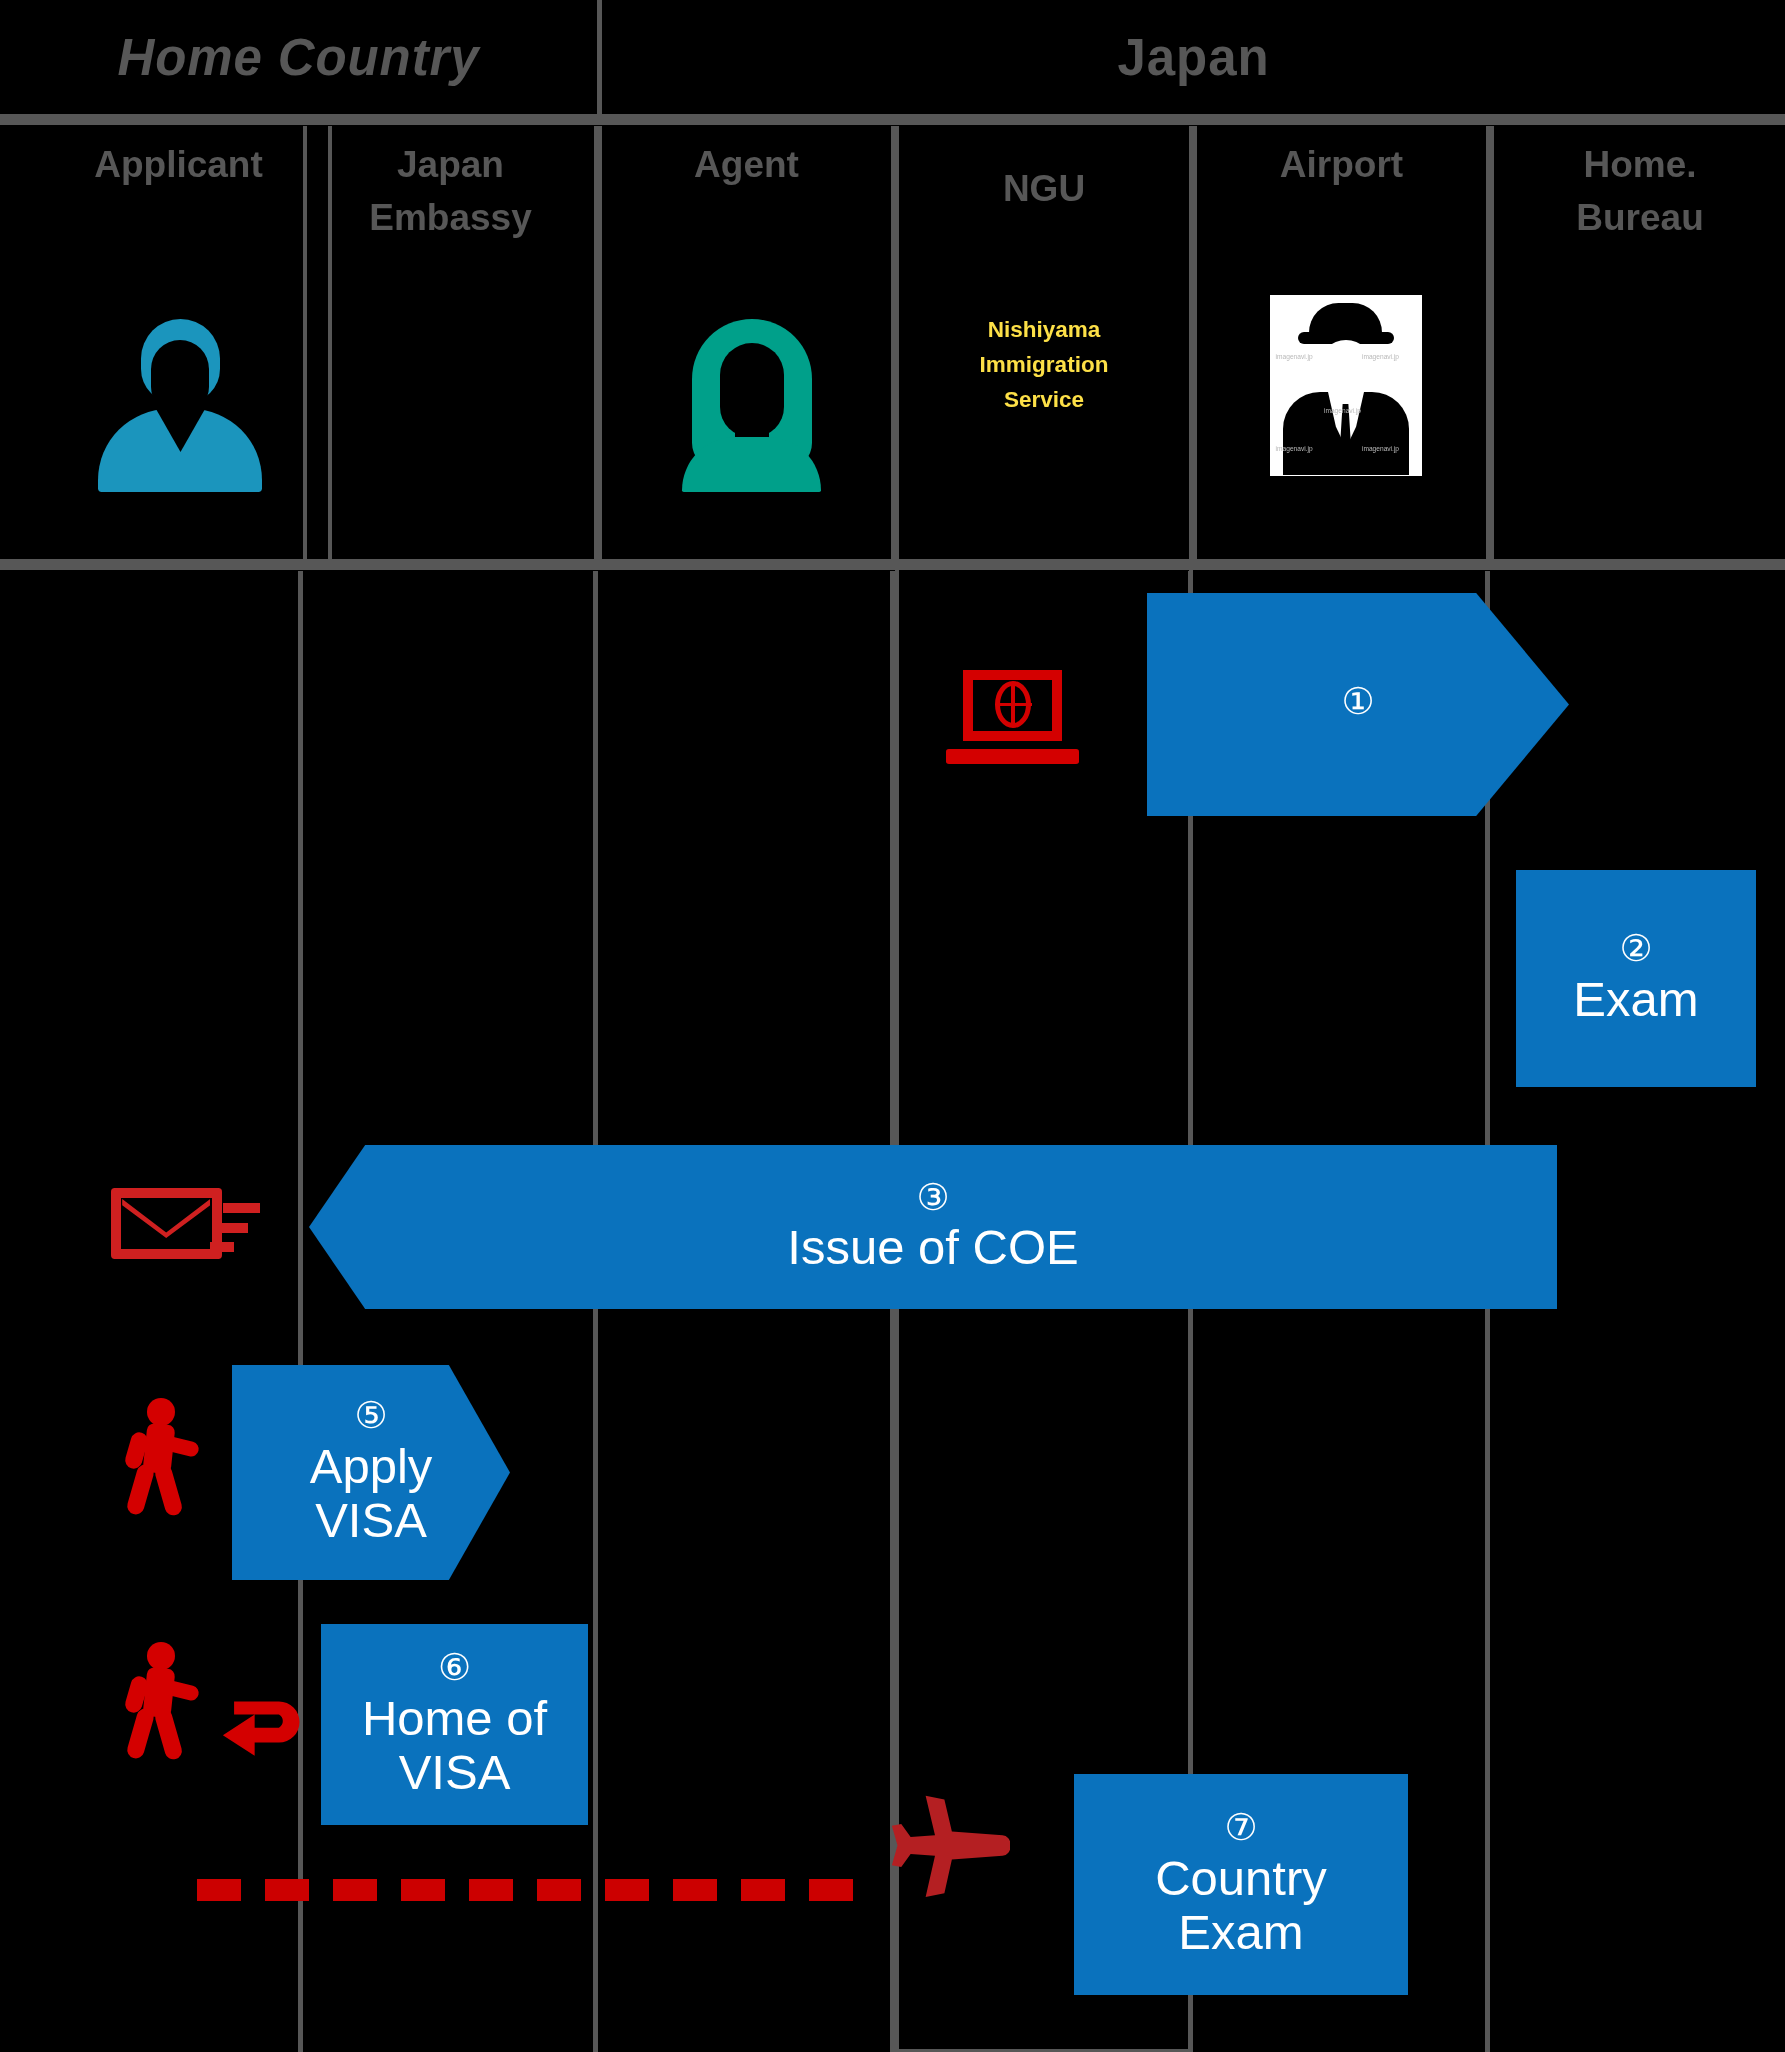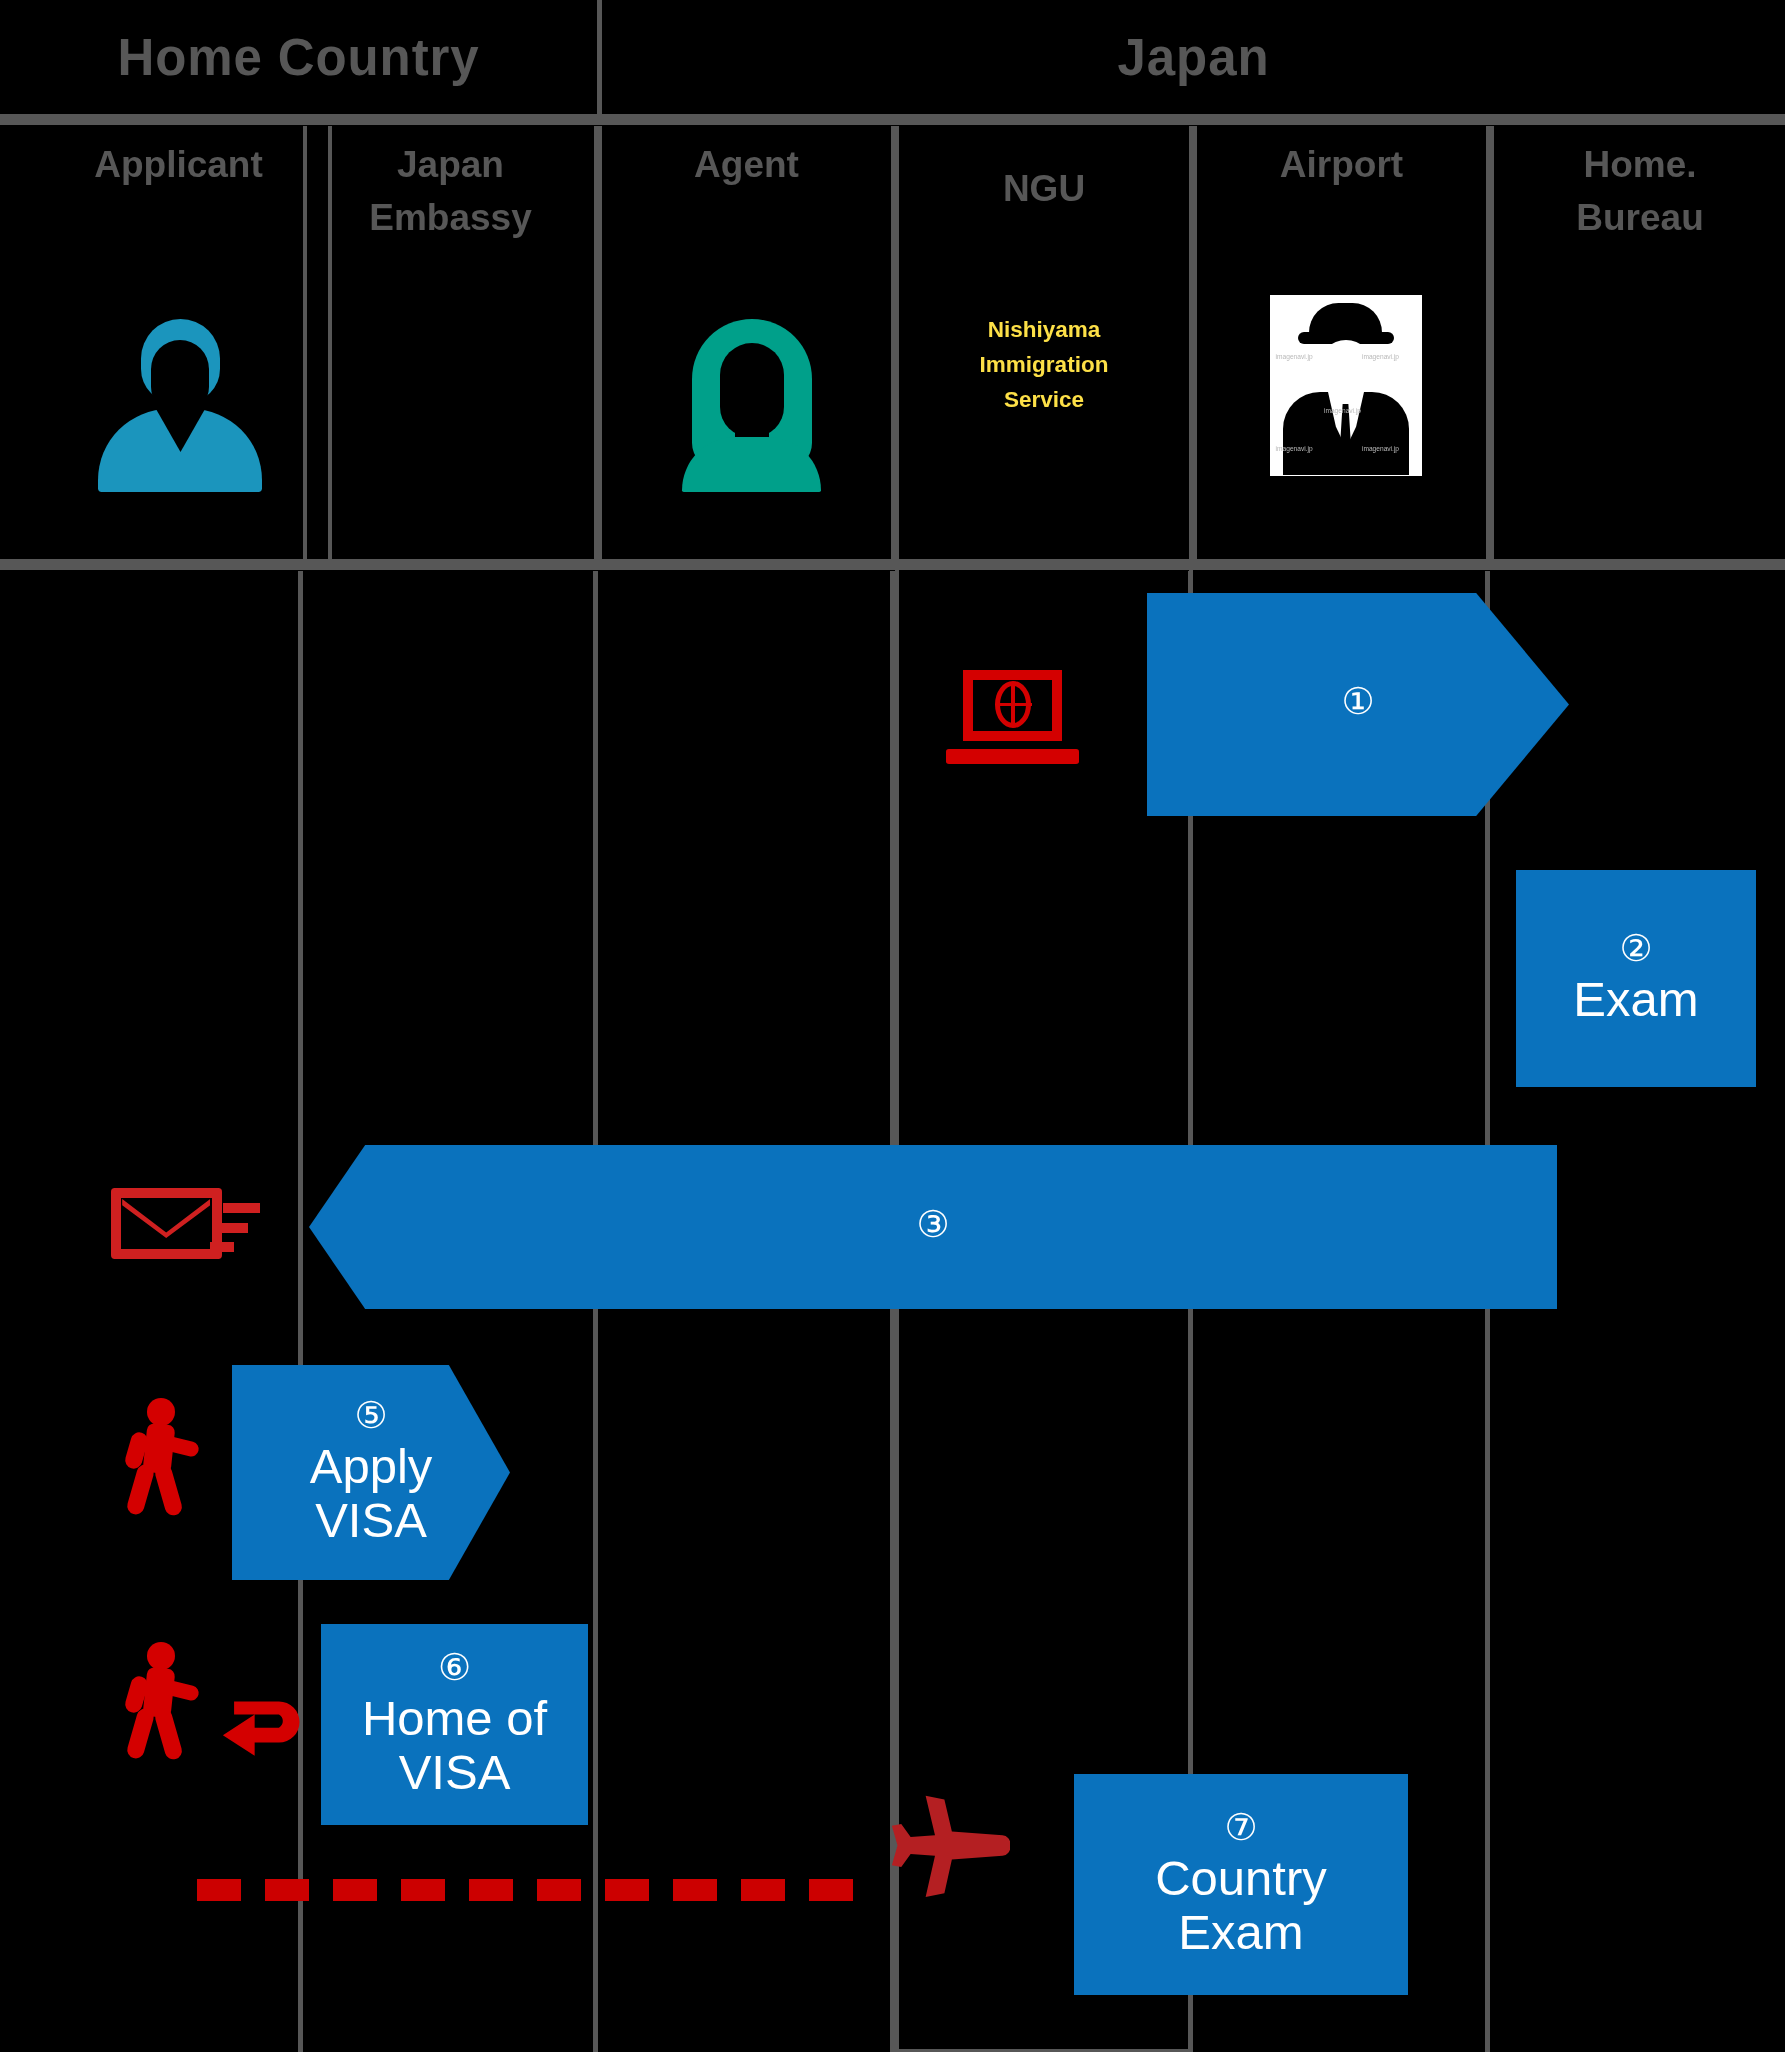--- a/index.html
+++ b/index.html
@@ -29,21 +29,21 @@
     height: 114px;
     display: flex;
     align-items: center;
     justify-content: center;
     color: #575757;
     font-size: 51px;
     font-weight: bold;
     letter-spacing: 0.9px;
     white-space: nowrap;
   }
-  .region-home { left: 0; width: 597px; }
+  .region-home { left: 0; width: 597px; font-style: italic; }
   .region-japan { left: 601px; width: 1185px; }
 
   
   .hbar-top {
     position: absolute;
     left: 0;
     top: 114px;
     width: 1786px;
     height: 11.2px;
     background: #575757;
@@ -433,20 +433,21 @@
   <div class="mail">
       <div class="env"></div>
       <div class="flap"></div>
     <div class="l1"></div>
       <div class="l2"></div>
       <div class="l3"></div>
     </div>
 </div>
 <div class="flowbox arrow-left" style="left:309px; top:1145px; width:1248px; height:164px;">
   <div class="num">③</div>
+  <div class="lbl">Issue of COE</div>
 </div>
 
 <div class="icon-holder" style="left:126px; top:1398px;">
   <div class="walker">
     <div class="w-head"></div>
       <div class="w-body"></div>
     <div class="w-arm-b"></div>
       <div class="w-arm-f"></div>
     <div class="w-leg-b"></div>
       <div class="w-leg-f"></div>

